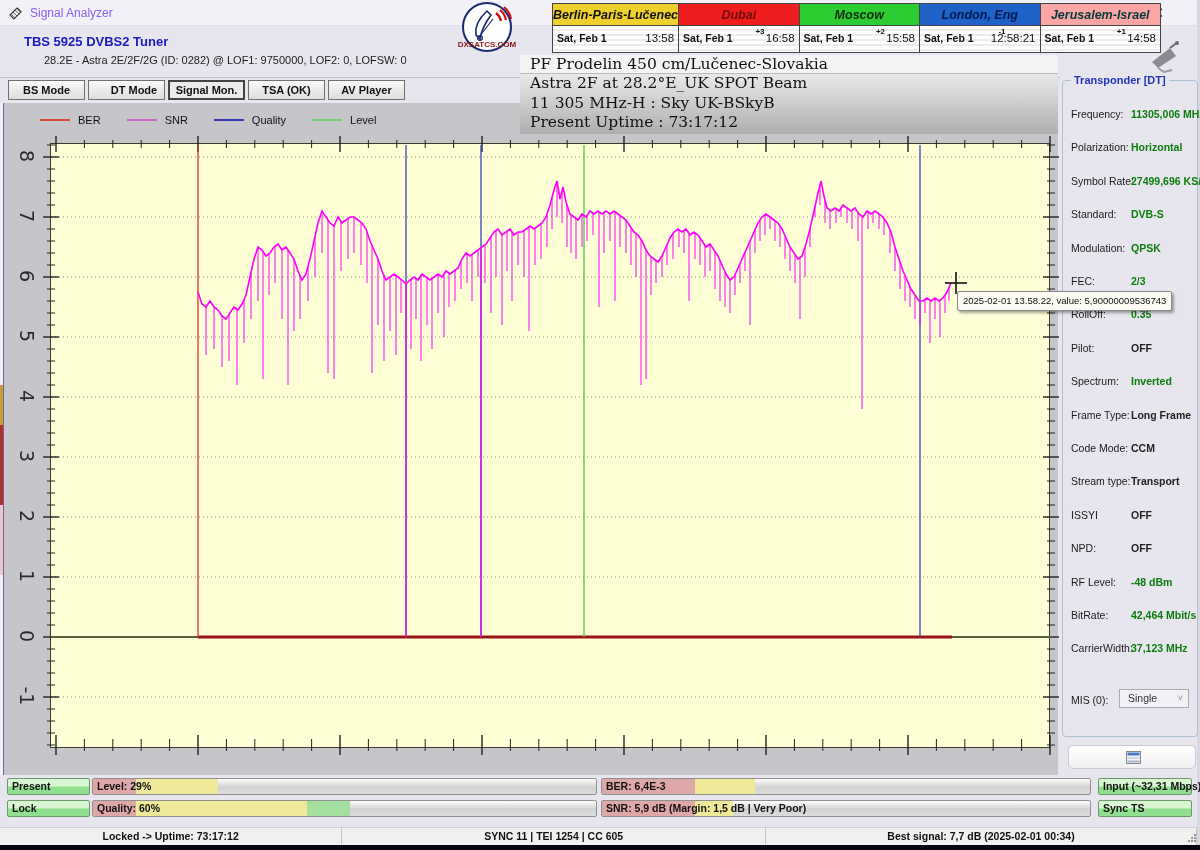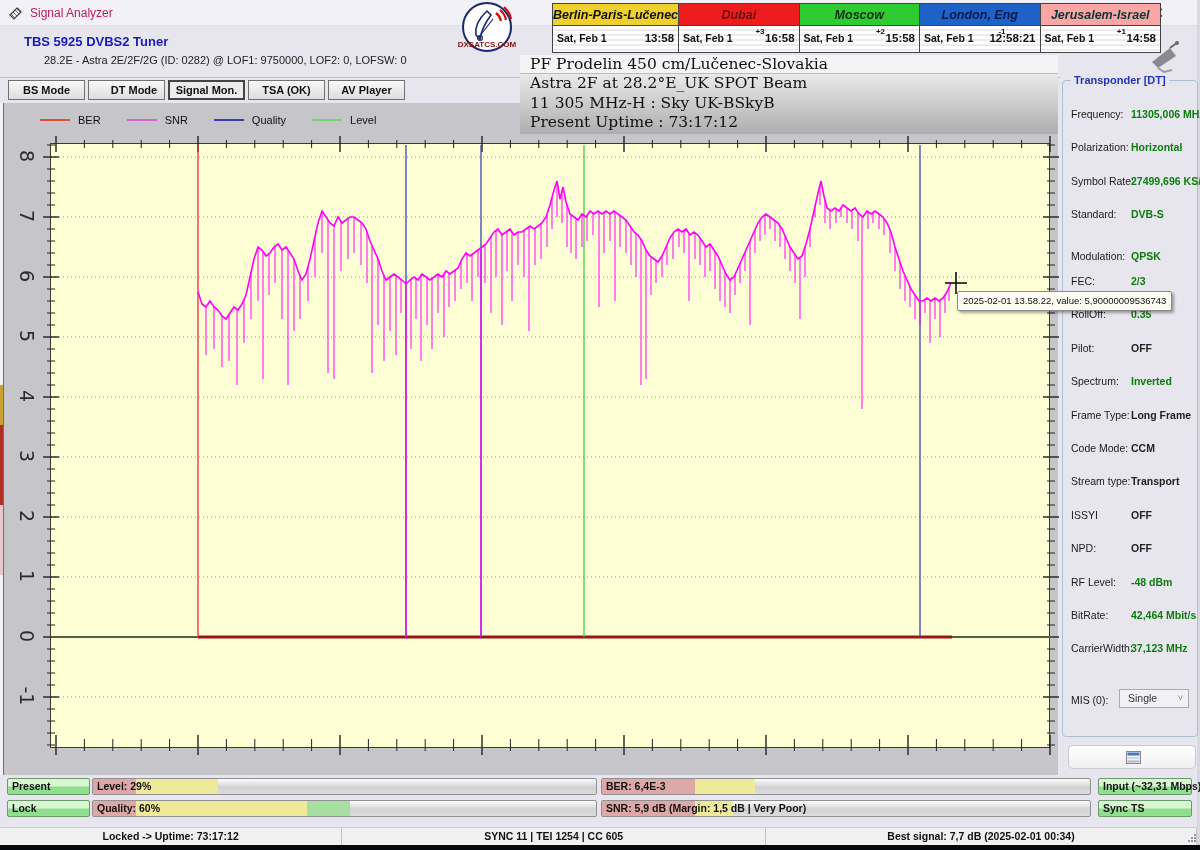--- a/index.html
+++ b/index.html
@@ -2,41 +2,41 @@
 <html><head>
 <meta charset="utf-8">
 <style>
   * { margin:0; padding:0; box-sizing:border-box; }
   html,body { width:1200px; height:850px; overflow:hidden; }
   body { font-family:"Liberation Sans", sans-serif; background:#e7e6ee; position:relative; }
   .abs { position:absolute; }
 
   
   #titlebar { left:0; top:0; width:1200px; height:26px; background:#f2f1f7; border-bottom:1px solid #e0dfe8; }
-  #titlebar .t { position:absolute; left:30px; top:6px; font-size:12px; color:#be185d; }
+  #titlebar .t { position:absolute; left:30px; top:6px; font-size:12px; color:#8b5cf6; }
   #app-icon { position:absolute; left:8px; top:5px; }
   #close-x { position:absolute; left:1146px; top:4px; width:24px; height:20px; text-align:center; font-size:15px; color:#333; cursor:default; }
   #bottom-strip { left:0; top:845px; width:1200px; height:5px; background:#07070f; }
   #right-border { left:1197px; top:0; width:3px; height:850px; background:#d8d7e2; }
 
   
   #tuner-panel { left:6px; top:30px; width:516px; height:46px; }
   #tuner-title { position:absolute; left:18px; top:4px; font-size:13px; font-weight:bold; color:#1a1abf; }
   #tuner-sub { position:absolute; left:38px; top:24px; font-size:11px; color:#222; }
   #top-sep { left:0; top:77px; width:1060px; height:1px; background:#c2c1cc; }
 
   
   #clock-strip { left:552px; top:3px; width:609px; height:50px; display:flex; border:1px solid #444; }
   .clock { flex:1 1 0; border-right:1px solid #444; display:flex; flex-direction:column; }
   .clock:last-child { border-right:none; }
   .clock .hdr { height:22px; line-height:22px; text-align:center; font-weight:bold; font-style:italic; font-size:12.5px; border-bottom:1px solid #444; white-space:nowrap; overflow:hidden; }
   .clock .row { position:relative; flex:1; background:repeating-linear-gradient(180deg,#ffffff 0 3px,#ececec 3px 5px); }
   .clock .d { position:absolute; left:4px; top:6px; font-size:10.5px; font-weight:bold; color:#111; white-space:nowrap; }
   .clock .o { position:absolute; right:34px; top:1px; font-size:8px; font-weight:bold; color:#111; }
-  .clock .tm { position:absolute; right:4px; top:6px; font-size:11.5px; font-weight:bold; color:#111; white-space:nowrap; }
+  .clock .tm { position:absolute; right:4px; top:6px; font-size:11.5px; font-weight:normal; color:#111; white-space:nowrap; }
 
   
   #logo { left:452px; top:1px; }
   #sat2 { left:1144px; top:38px; }
 
   
   .tab { position:absolute; top:80px; height:20px; width:77px; font-size:11px; font-weight:bold; color:#111;
          background:linear-gradient(#f9f9f9,#dedede); border:1px solid #707070; text-align:center; line-height:18px; }
   .tab.active { background:#ececec; border:2px solid #444; line-height:16px; }
 
@@ -576,21 +576,21 @@
         <span class="tp-val g">Horizontal</span>
       </div>
       <div class="tp-row" style="top: 93.8px;">
         <span class="tp-lab">Symbol Rate:</span>
         <span class="tp-val g">27499,696 KS/s</span>
       </div>
       <div class="tp-row" style="top: 127.2px;">
         <span class="tp-lab">Standard:</span>
         <span class="tp-val g">DVB-S</span>
       </div>
-      <div class="tp-row" style="top: 160.6px; margin-top: 8px;">
+      <div class="tp-row" style="top: 160.6px;">
         <span class="tp-lab">Modulation:</span>
         <span class="tp-val g">QPSK</span>
       </div>
       <div class="tp-row" style="top: 194px;">
         <span class="tp-lab">FEC:</span>
         <span class="tp-val g">2/3</span>
       </div>
       <div class="tp-row" style="top: 227.4px;">
         <span class="tp-lab">RollOff:</span>
         <span class="tp-val g">0.35</span>

